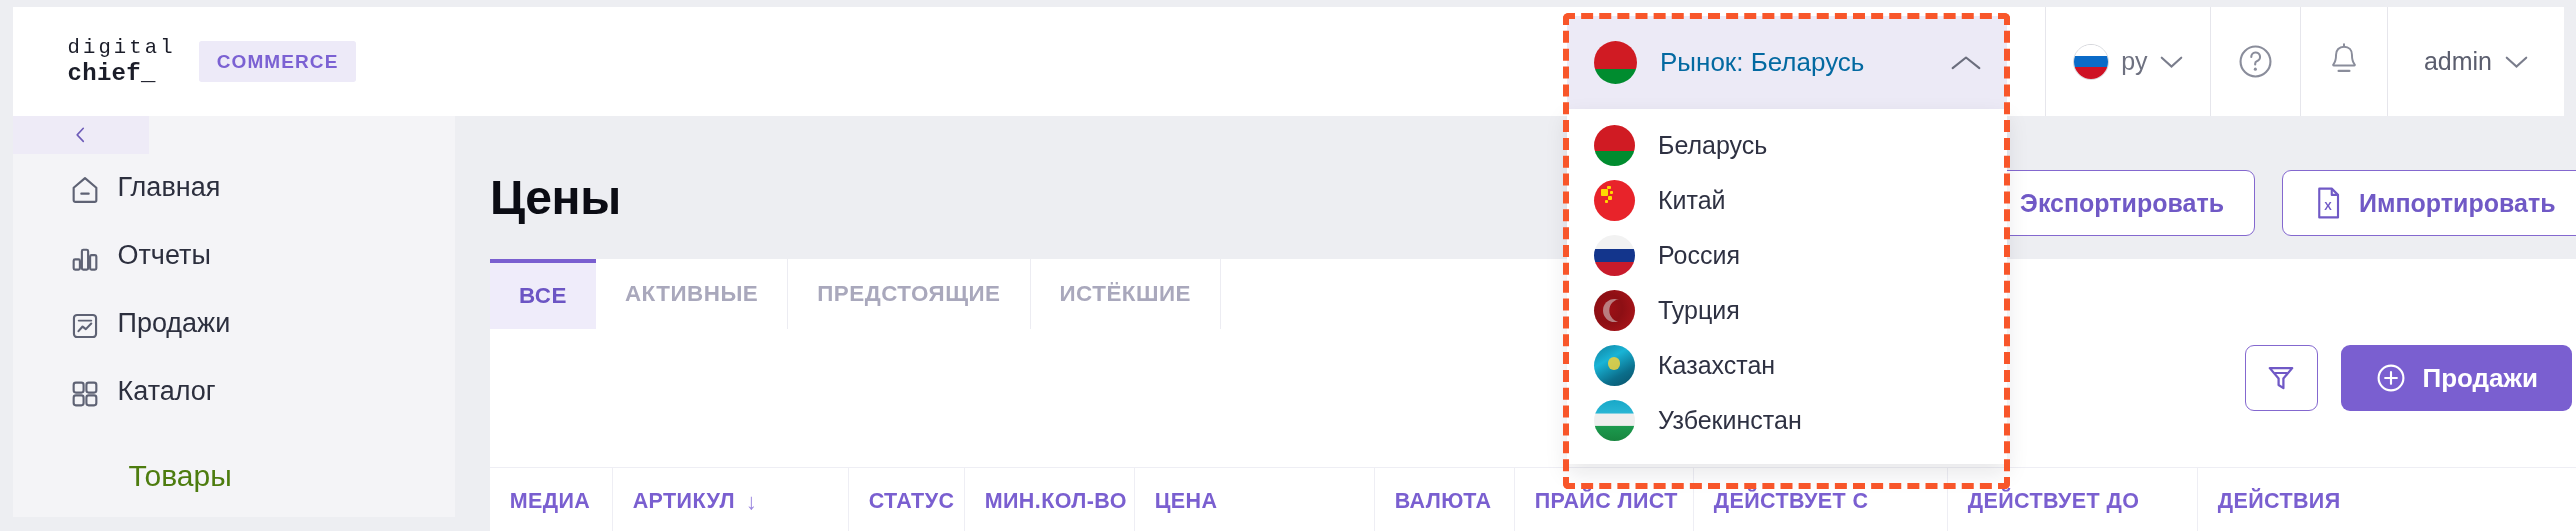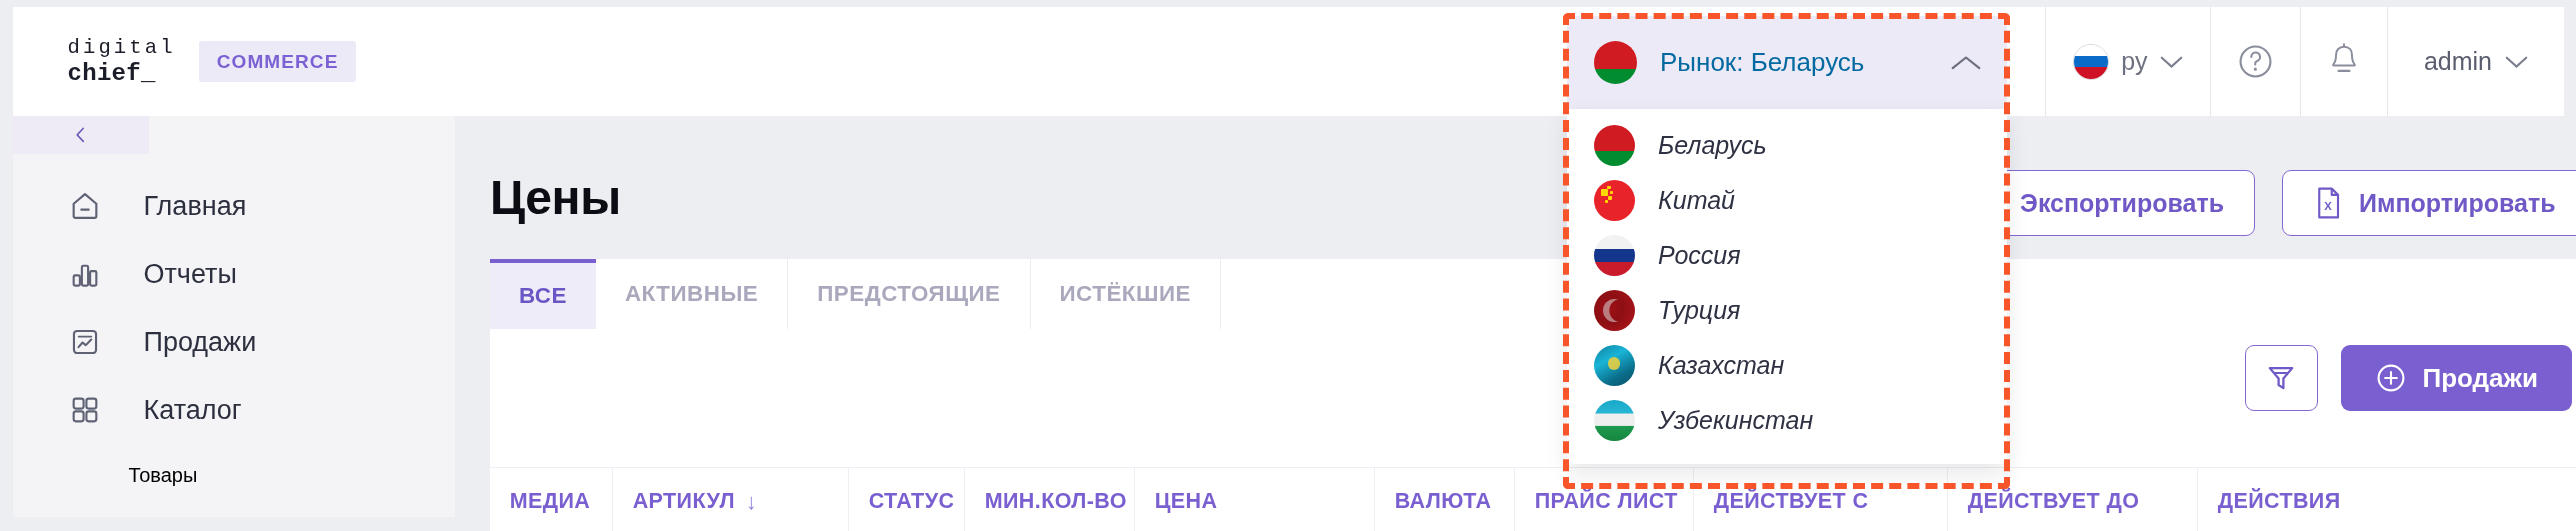--- a/index.html
+++ b/index.html
@@ -83,27 +83,27 @@
     background: #F4F4F7;
   }
   .collapse-btn {
     width: 136px; height: 38px; background: #EEEBF7;
     display: flex; align-items: center; justify-content: center;
     cursor: pointer;
   }
   .collapse-btn svg { width: 19.7px; height: 19.7px; }
   .nav { margin-top: 18px; }
   .nav-item {
-    display: flex; align-items: center; gap: 41px;
+    display: flex; align-items: flex-start; gap: 15px;
     height: 68px; padding-left: 54px; cursor: pointer;
   }
   .nav-icon { width: 36px; height: 36px; flex: none; display: flex; align-items: center; justify-content: center; }
   .nav-label { font-size: 27px; color: #2C2F3E; }
   .nav-sub { display: flex; align-items: center; height: 63px; padding-left: 116px; cursor: pointer; }
-  .nav-sub-label { font-size: 20px; color: #000000; }
+  .nav-sub-label { font-size: 30px; color: #4d7c0f; }
 
   
   .main { position: absolute; left: 462px; top: 116px; width: 2109px; height: 401px; margin-left: 28px; }
   .page-title {
     position: absolute; left: 0; top: 54px;
     font-size: 48px; font-weight: 700; color: #0B0C14; letter-spacing: -0.4px;
   }
 
   .topactions { position: absolute; right: 12.5px; top: 54px; display: flex; gap: 27px; }
   .btn-outline {
@@ -168,21 +168,21 @@
   .chev-up svg { width: 32px; height: 19.7px; display: block; }
   .market-menu {
     background: #FFFFFF; padding: 9px 0 16px 0;
     box-shadow: 0 9px 21.5px rgba(20,20,40,.10);
   }
   .market-opt {
     display: flex; align-items: center; gap: 23px;
     height: 55px; padding: 0 25px 0 27px; cursor: pointer;
   }
   .market-opt .flag { width: 41px; height: 41px; }
-  .market-opt-label { font-size: 25px; color: #2E3142; white-space: nowrap; font-style: italic; }
+  .market-opt-label { font-size: 25px; color: #2E3142; white-space: nowrap; }
 
   .annot {
     position: absolute; left: 1563px; top: 12.5px;
     width: 447px; height: 476px;
     border: 6.3px dashed #F8562A; border-radius: 5.4px;
     pointer-events: none; z-index: 60;
   }
 </style>
 </head>
 <body>

